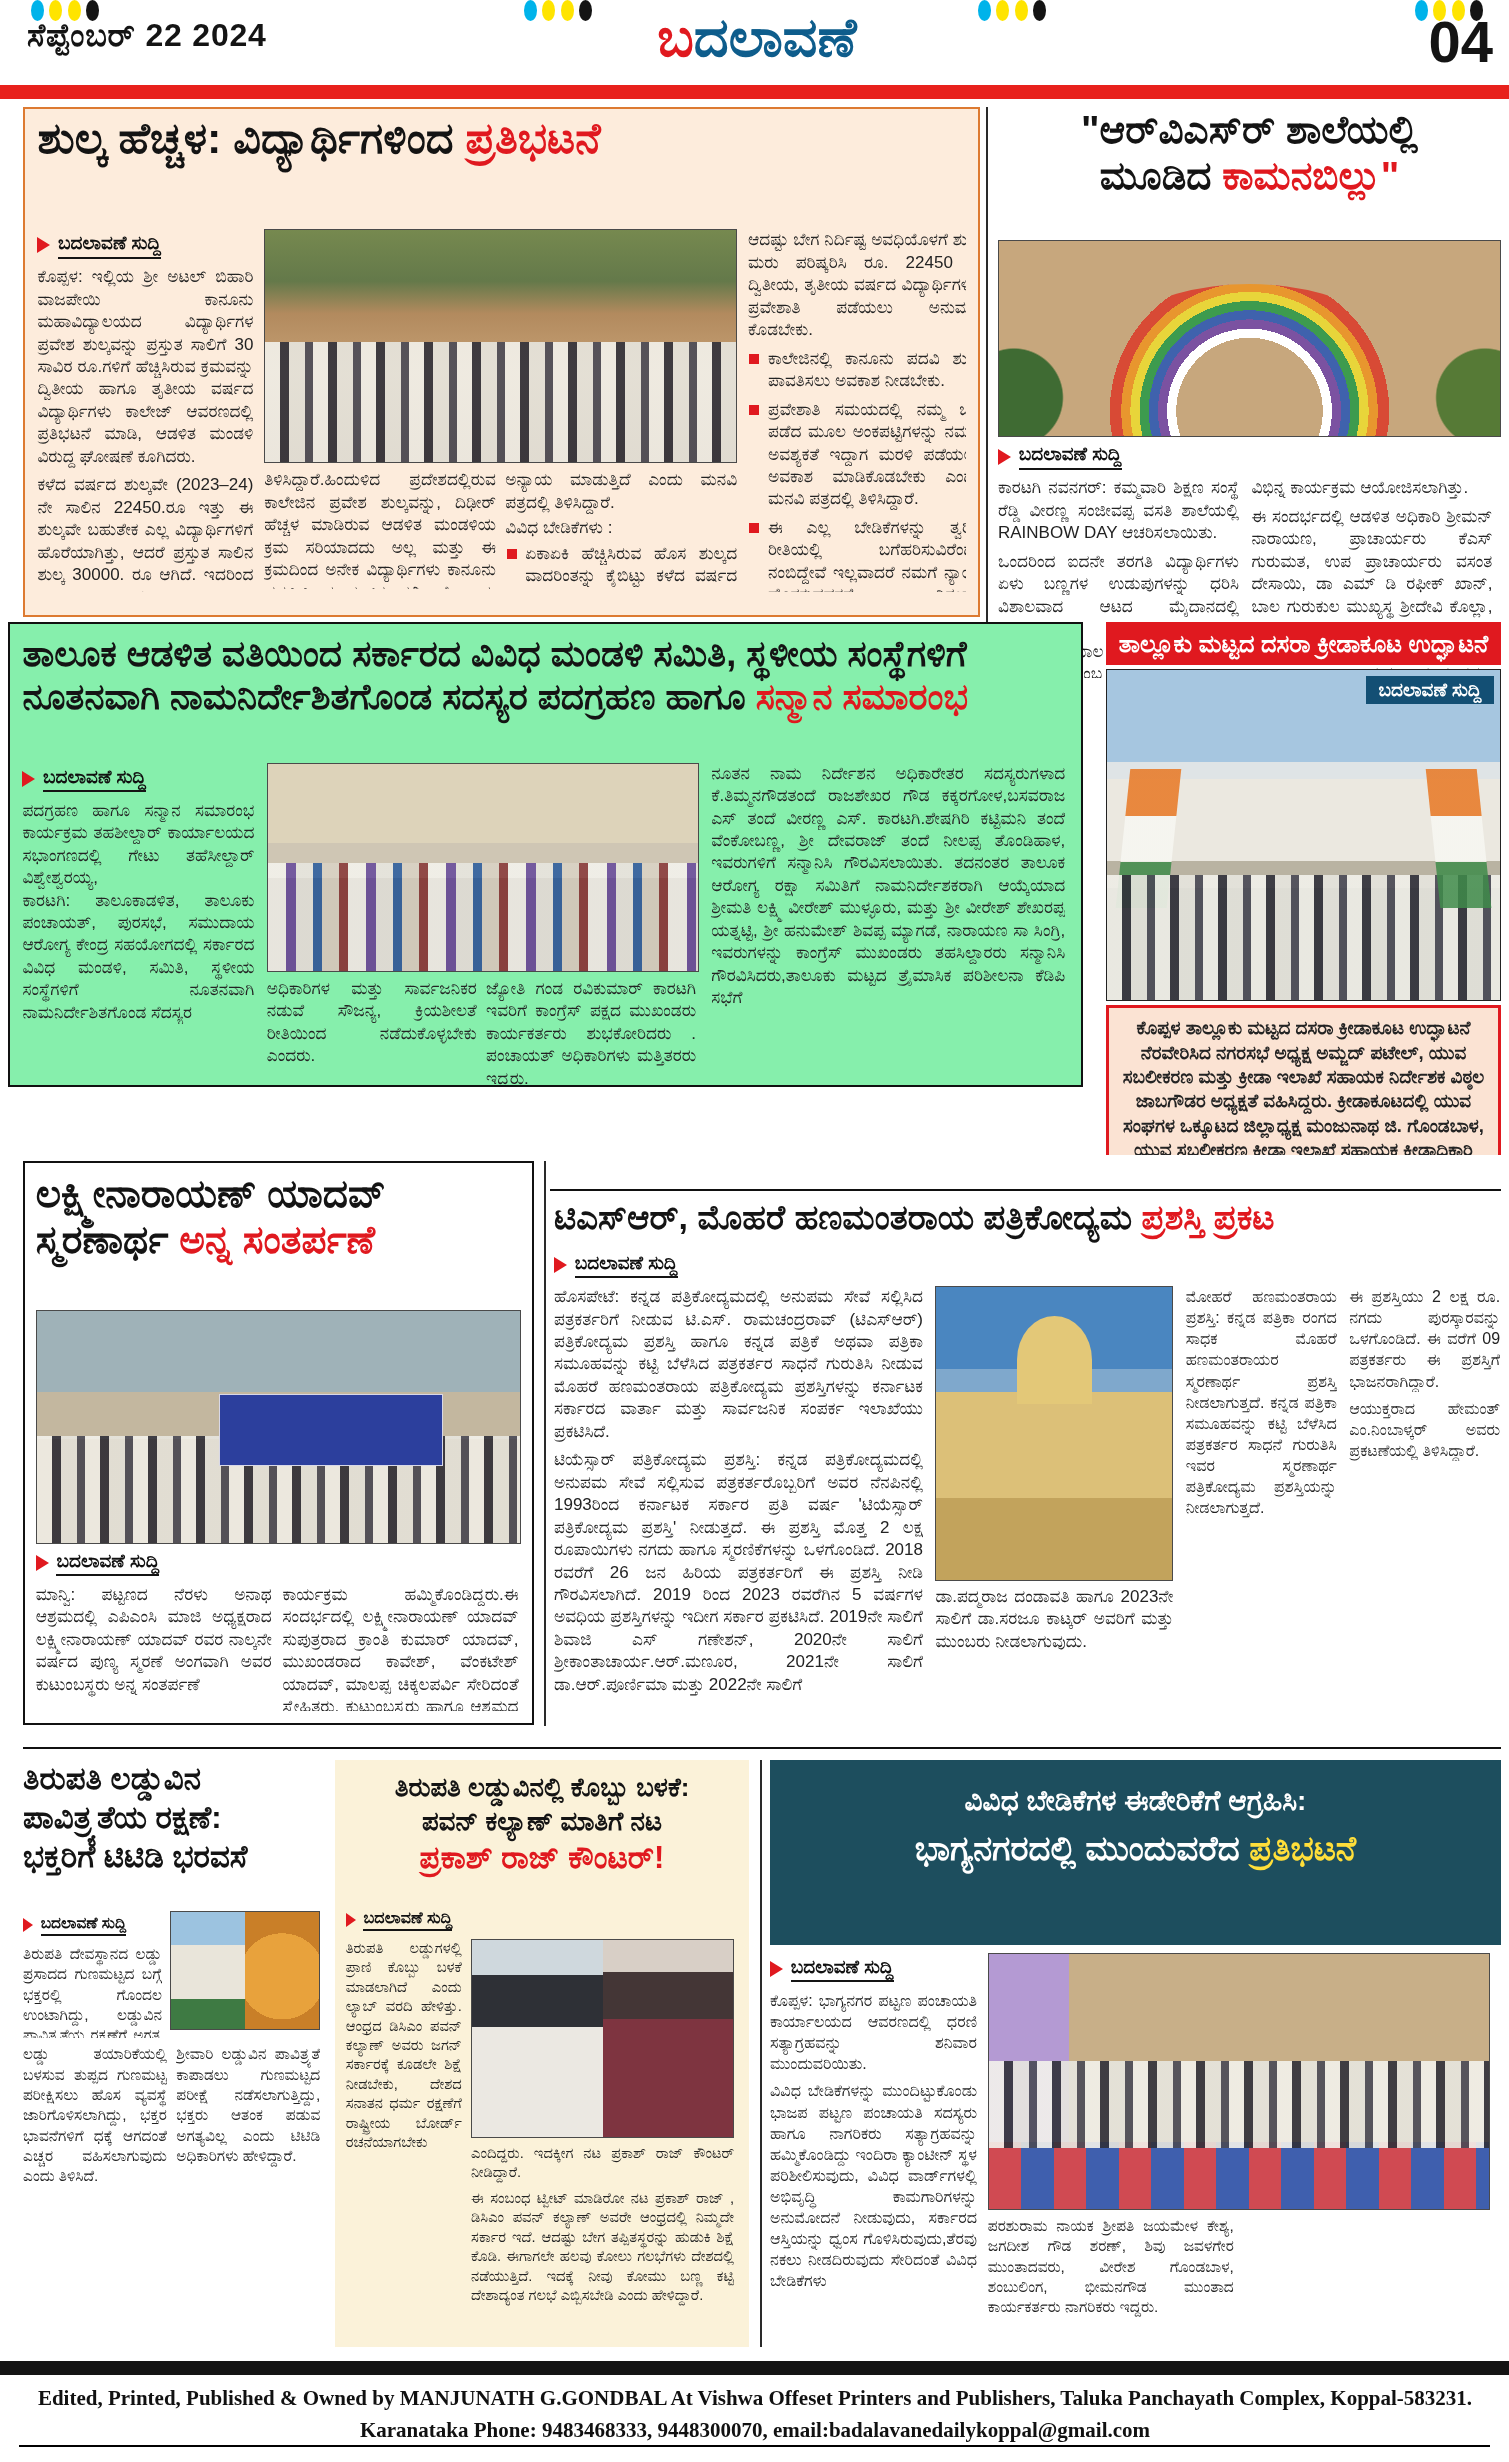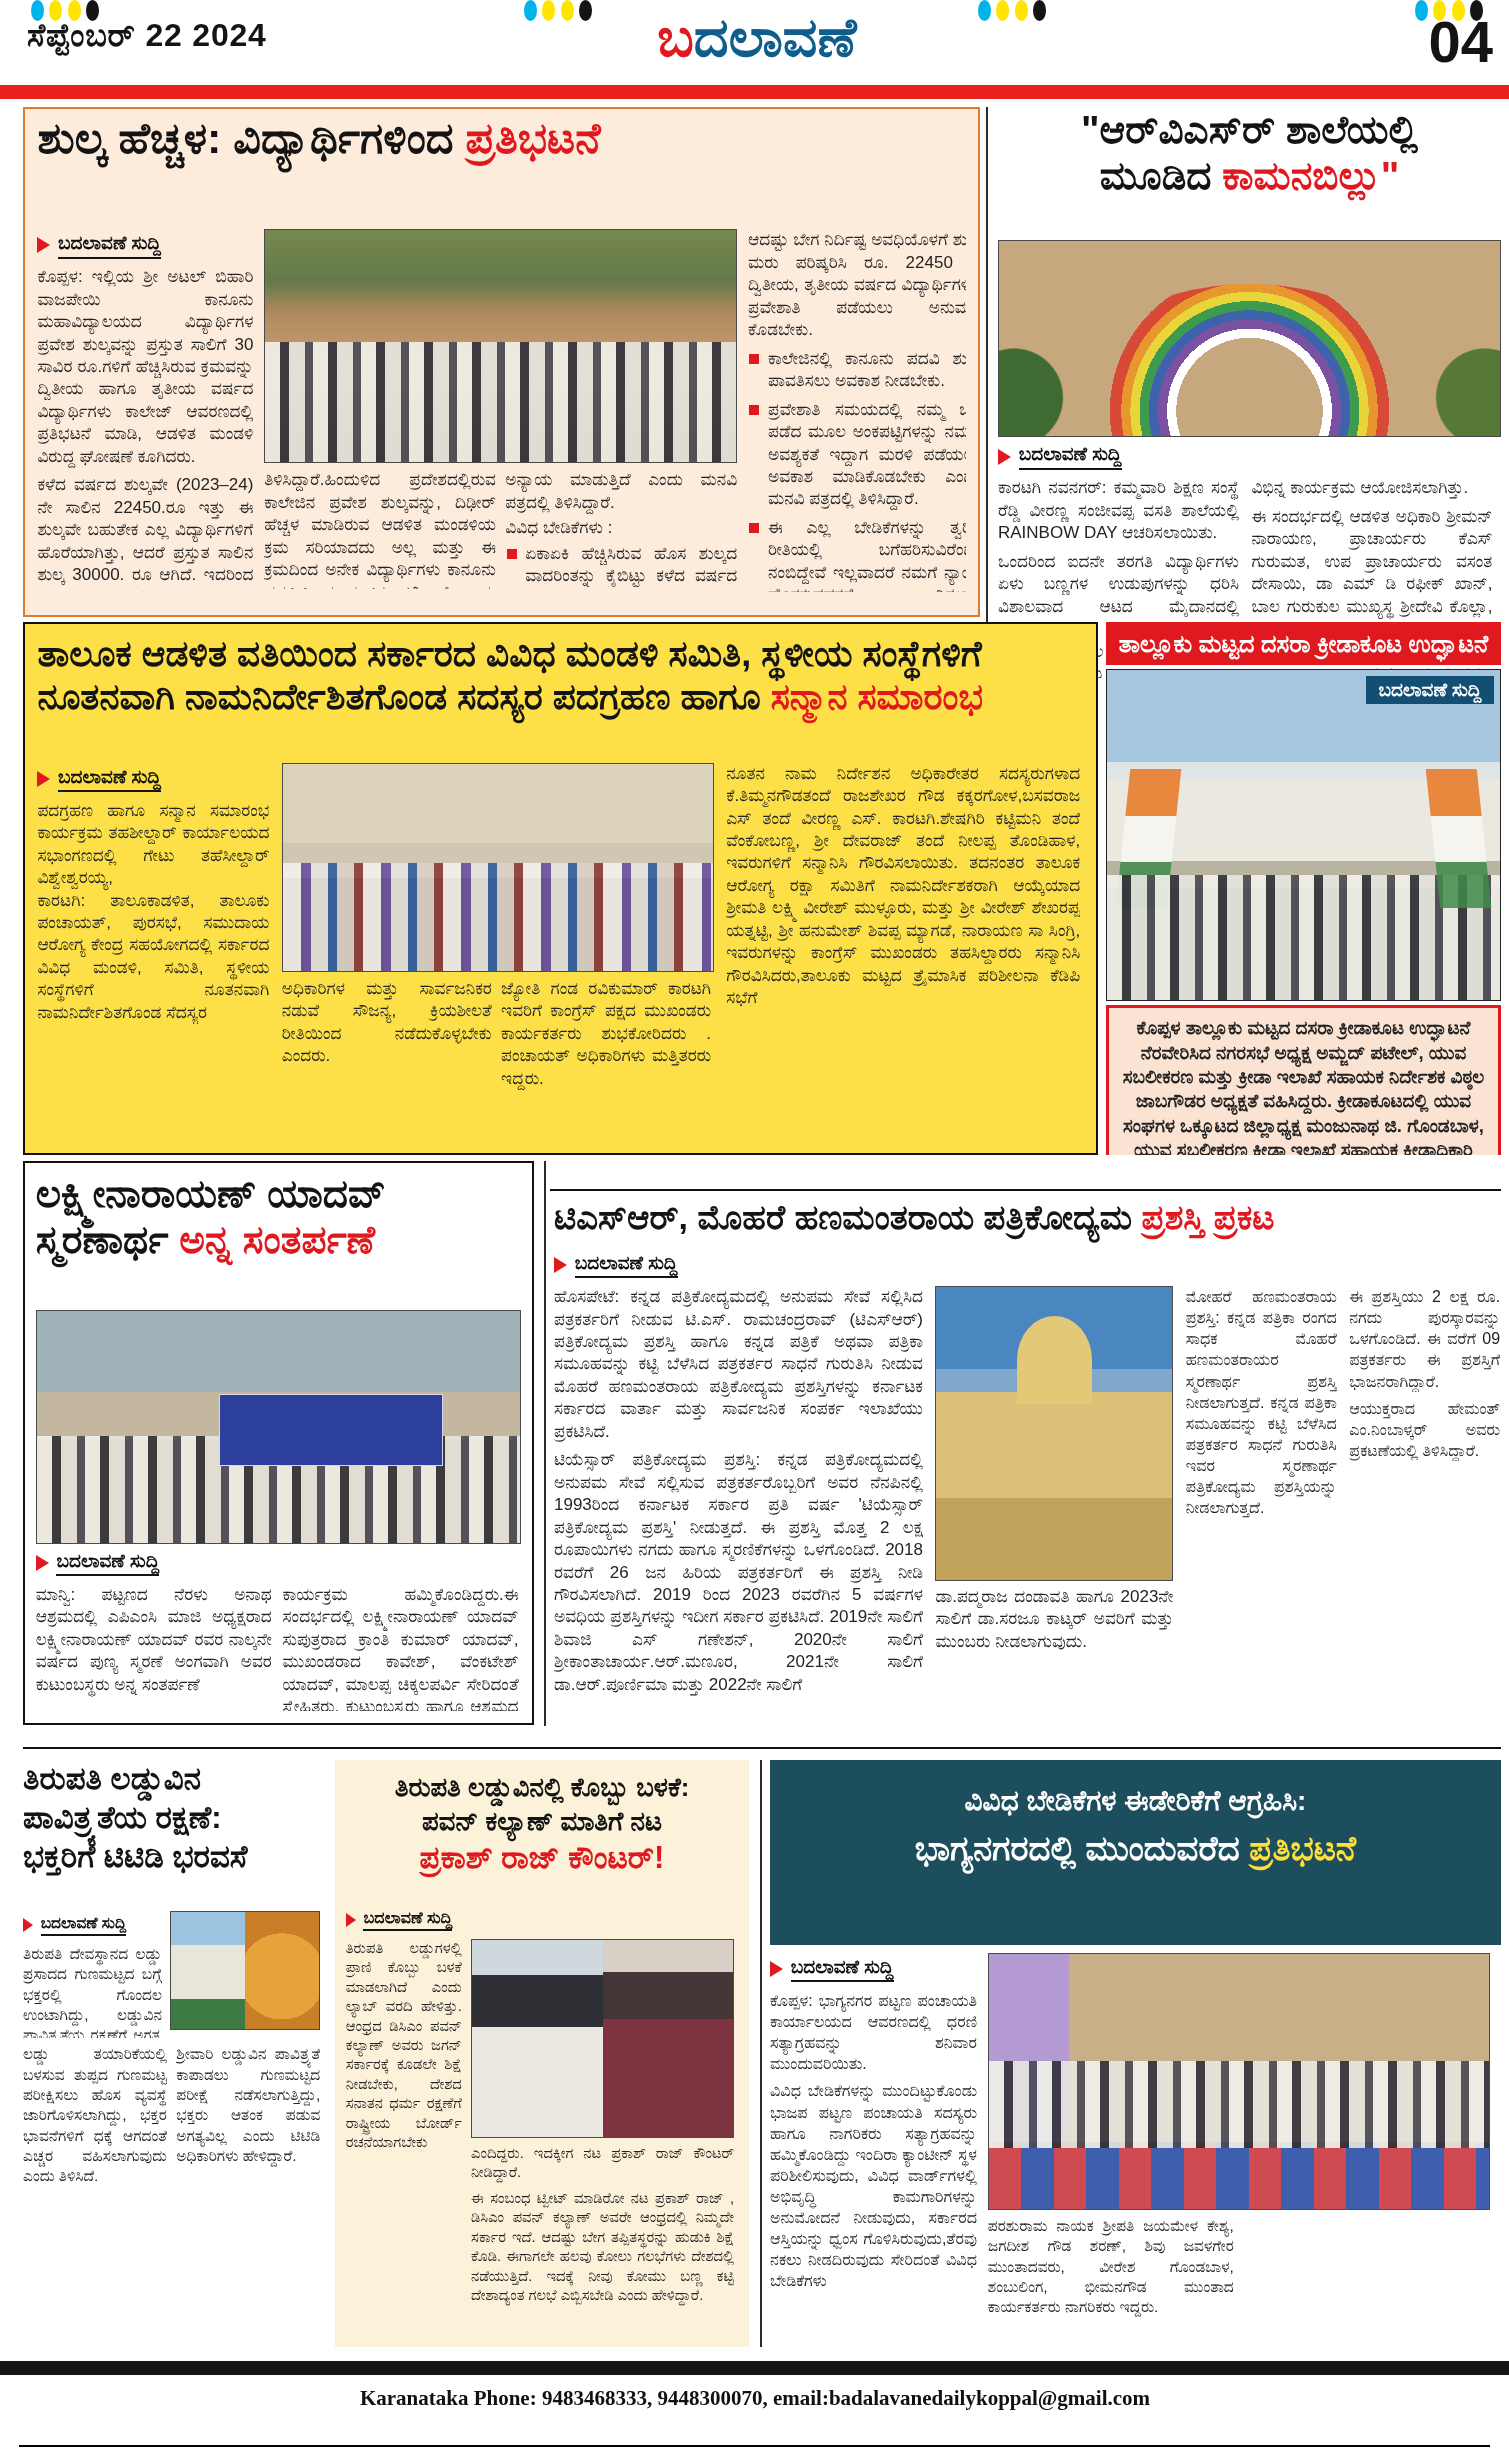--- a/index.html
+++ b/index.html
@@ -125,21 +125,21 @@
         <p class="bt" style="margin:0 0 6.2px 0;">ಕಾರಟಗಿ ನವನಗರ್: ಕಮ್ಮವಾರಿ ಶಿಕ್ಷಣ ಸಂಸ್ಥೆ ರೆಡ್ಡಿ ವೀರಣ್ಣ ಸಂಜೀವಪ್ಪ ವಸತಿ ಶಾಲೆಯಲ್ಲಿ RAINBOW DAY ಆಚರಿಸಲಾಯಿತು.</p>
         <p class="bt" style="margin:0;">ಒಂದರಿಂದ ಐದನೇ ತರಗತಿ ವಿದ್ಯಾರ್ಥಿಗಳು ಏಳು ಬಣ್ಣಗಳ ಉಡುಪುಗಳನ್ನು ಧರಿಸಿ ವಿಶಾಲವಾದ ಆಟದ ಮೈದಾನದಲ್ಲಿ ಕಾಮನಬಿಲ್ಲಿನ ಚಿತ್ತಾರವನ್ನು ಮೂಡಿಸಿದರು.ಬಾಲ ಗುರುಕುಲ ಮಕ್ಕಳಿಗೆ 'ಕಲರ್ಸ್ ಡೇ' ಎಂಬ</p>
       </div>
       <div style="width:241px;">
         <p class="bt" style="margin:0 0 6.2px 0;">ವಿಭಿನ್ನ ಕಾರ್ಯಕ್ರಮ ಆಯೋಜಿಸಲಾಗಿತ್ತು.</p>
         <p class="bt" style="margin:0;">ಈ ಸಂದರ್ಭದಲ್ಲಿ ಆಡಳಿತ ಅಧಿಕಾರಿ ಶ್ರೀಮನ್ ನಾರಾಯಣ, ಪ್ರಾಚಾರ್ಯರು ಕೆಎಸ್ ಗುರುಮತ, ಉಪ ಪ್ರಾಚಾರ್ಯರು ವಸಂತ ದೇಸಾಯಿ, ಡಾ ಎಮ್ ಡಿ ರಫೀಕ್ ಖಾನ್, ಬಾಲ ಗುರುಕುಲ ಮುಖ್ಯಸ್ಥ ಶ್ರೀದೇವಿ ಕೊಲ್ಲಾ, ಪಾವನಿ, ವೈಶಾಲಿ,, ರೋಹಿಣಿ ಪೈ, ಸಹನಾ, ಸುಜನಿ, ಅನುಷಾ ರಾಥೋಡ್,ದೇವಿ,ಅರುಣ, ವಿದ್ಯಾರ್ಥಿ ವಿದ್ಯಾರ್ಥಿನಿಯರು ಉಪಸ್ಥಿತರಿದ್ದರು.</p>
       </div>
     </div>
   </div>
 
-  <div class="abs" style="left:23px;top:622px;width:1075px;height:533px;border:2.3px solid #111;background:#fde047;padding:7.7px 12.4px;overflow:hidden;">
+  <div class="abs" style="left:8px;top:622px;width:1075px;height:465px;border:2.3px solid #111;background:#86efac;padding:7.7px 12.4px;overflow:hidden;">
     <div class="hl" style="font-size:36px;line-height:1.2;height:131px;overflow:hidden;">
       <div>ತಾಲೂಕ ಆಡಳಿತ ವತಿಯಿಂದ ಸರ್ಕಾರದ ವಿವಿಧ ಮಂಡಳಿ ಸಮಿತಿ, ಸ್ಥಳೀಯ ಸಂಸ್ಥೆಗಳಿಗೆ</div>
       <div>
         <span>ನೂತನವಾಗಿ ನಾಮನಿರ್ದೇಶಿತಗೊಂಡ ಸದಸ್ಯರ ಪದಗ್ರಹಣ ಹಾಗೂ </span><span class="red">ಸನ್ಮಾನ ಸಮಾರಂಭ</span>
       </div>
     </div>
     <div style="display:flex;gap:12.4px;height:371px;overflow:hidden;">
       <div style="width:232px;flex:0 0 auto;">
         <div class="bl">
           <span class="tri"></span>
@@ -297,20 +297,21 @@
         </div>
         <div class="subcols" style="height:116px;overflow:hidden;">
           <p class="bt" style="width:246px;margin:0;font-size:15.4px;">ಪರಶುರಾಮ ನಾಯಕ ಶ್ರೀಪತಿ ಜಯಮೇಳ ಕೇಶ್ಯ, ಜಗದೀಶ ಗೌಡ ಶರಣ್, ಶಿವು ಜವಳಗೇರ ಮುಂತಾದವರು, ವೀರೇಶ ಗೊಂಡಬಾಳ, ಶಂಬುಲಿಂಗ, ಭೀಮನಗೌಡ ಮುಂತಾದ ಕಾರ್ಯಕರ್ತರು ನಾಗರಿಕರು ಇದ್ದರು.</p>
         </div>
       </div>
     </div>
   </div>
 
   <div class="abs" style="left:0;top:2361px;width:1510px;height:14px;background:#141414;"></div>
   <div class="abs" style="left:0;top:2383px;width:1510px;text-align:center;font-family:'Liberation Serif',serif;font-weight:bold;">
+    <div style="font-size:21px;line-height:1.5;">Edited, Printed, Published &amp; Owned by MANJUNATH G.GONDBAL At Vishwa Offeset Printers and Publishers, Taluka Panchayath  Complex, Koppal-583231.</div>
     <div style="font-size:21px;line-height:1.5;">Karanataka Phone: 9483468333, 9448300070,  email:badalavanedailykoppal@gmail.com</div>
   </div>
   <div class="abs" style="left:19.3px;top:2445px;width:1471px;height:1.5px;background:#000;"></div>
   <div class="dots" style="left:31px;">
     <div class="dot d-c"></div>
       <div class="dot d-y"></div>
       <div class="dot d-y"></div>
       <div class="dot d-k"></div>
   </div>
   <div class="dots" style="left:524px;">

